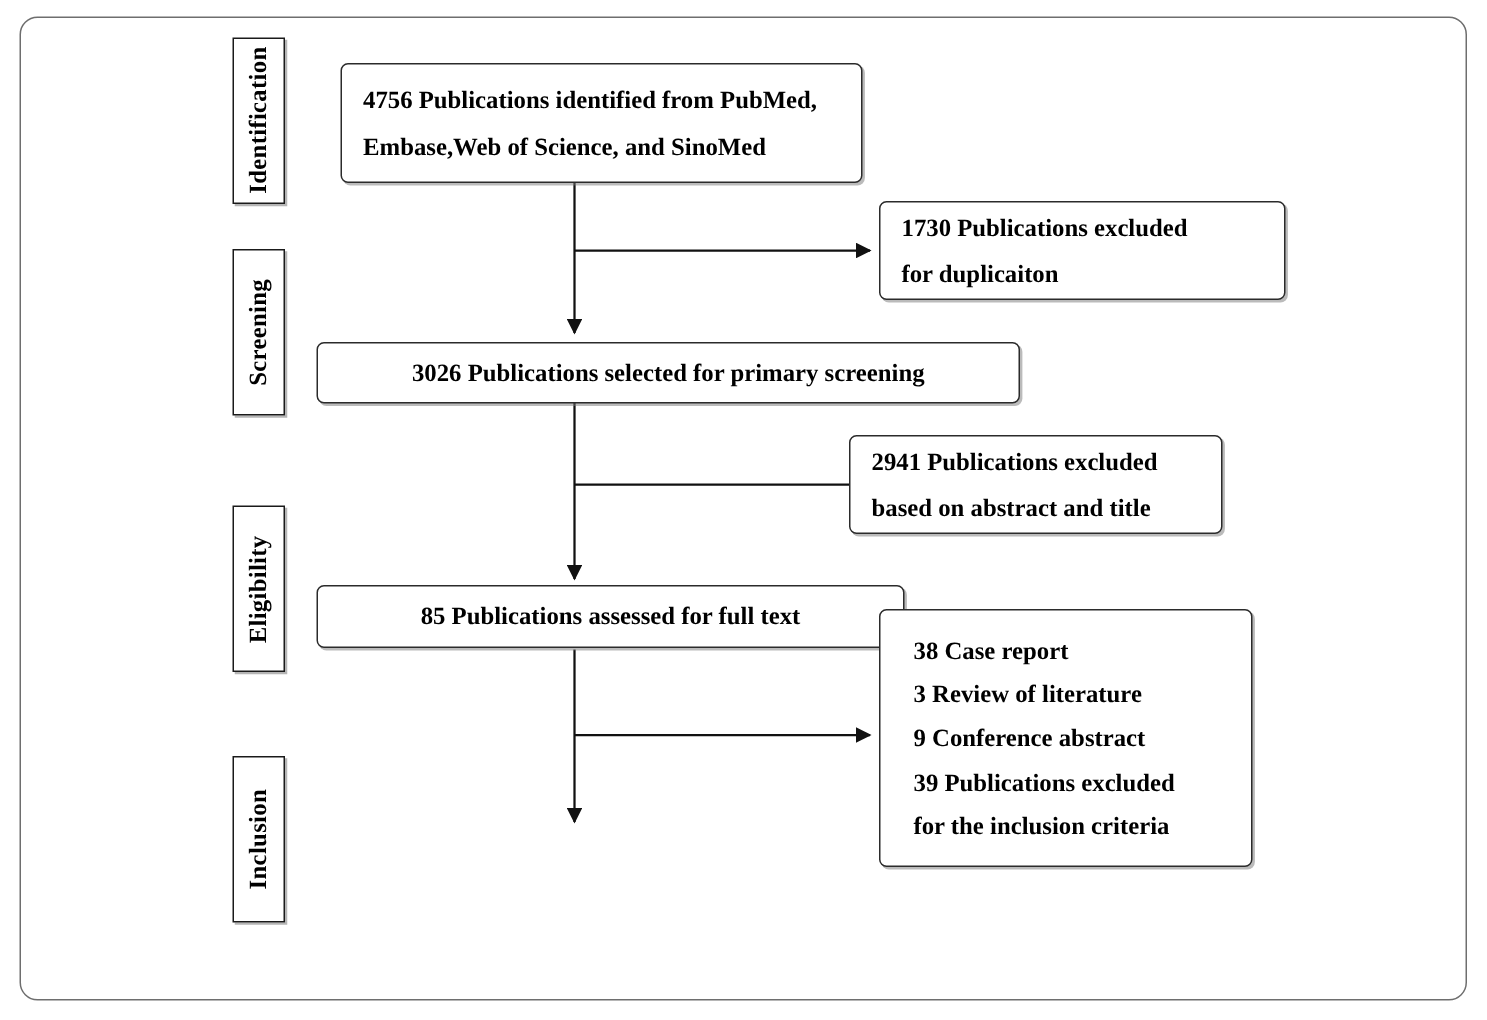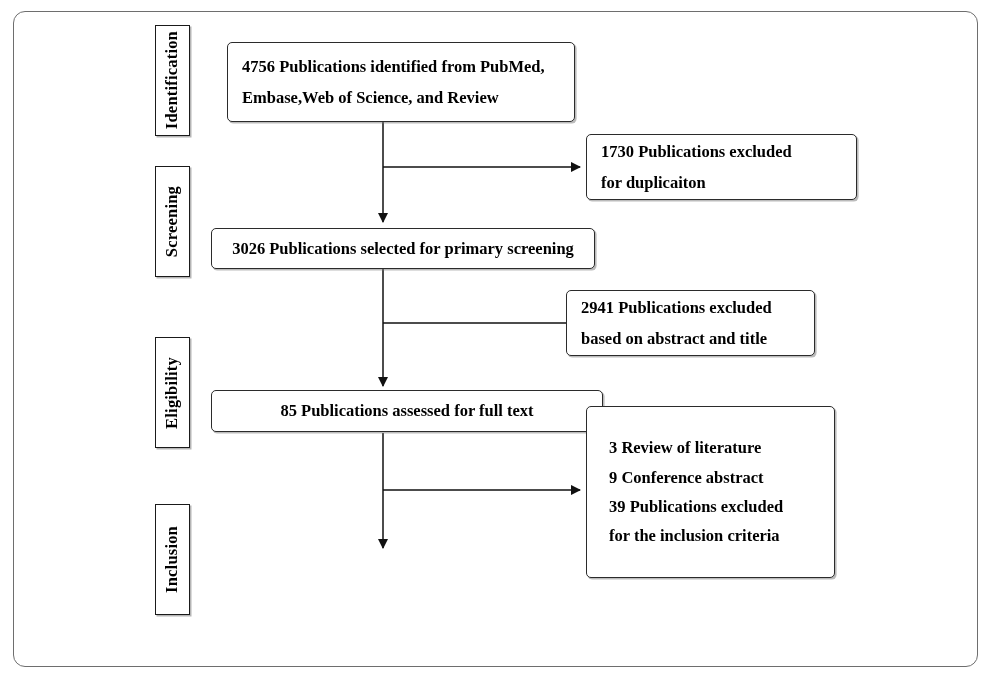--- a/index.html
+++ b/index.html
@@ -152,42 +152,43 @@
   <div class="stage-box" style="left:155px; top:337px; width:35px; height:111px;">
     <span class="stage-label">Eligibility</span>
   </div>
 
   <div class="stage-box" style="left:155px; top:504px; width:35px; height:111px;">
     <span class="stage-label">Inclusion</span>
   </div>
 
   <div class="flow-box" style="left:211px; top:42px; width:348px; height:80px;margin-left:16px;">
     <div class="line">4756 Publications identified from PubMed,</div>
-    <div class="line">Embase,Web of Science, and Review</div>
+    <div class="line">Embase,Web of Science, and SinoMed</div>
   </div>
 
   <div class="flow-box" style="left:586px; top:134px; width:271px; height:66px;">
     <div class="line">1730 Publications excluded</div>
     <div class="line">for duplicaiton</div>
   </div>
 
-  <div class="flow-box centered" style="left:211px; top:228px; width:384px; height:41px;">
+  <div class="flow-box centered" style="left:211px; top:228px; width:469px; height:41px;">
     <div class="line">3026 Publications selected for primary screening</div>
   </div>
 
   <div class="flow-box" style="left:566px; top:290px; width:249px; height:66px;">
     <div class="line">2941 Publications excluded</div>
     <div class="line">based on abstract and title</div>
   </div>
 
   <div class="flow-box centered" style="left:211px; top:390px; width:392px; height:42px;">
     <div class="line">85 Publications assessed for full text</div>
   </div>
 
   <div class="flow-box list" style="left:586px; top:406px; width:249px; height:172px;">
+    <div class="line">38 Case report</div>
     <div class="line">3 Review of literature</div>
     <div class="line">9 Conference abstract</div>
     <div class="line">39 Publications excluded</div>
     <div class="line">for the inclusion criteria</div>
   </div>
 
 
 
 </div>
 

